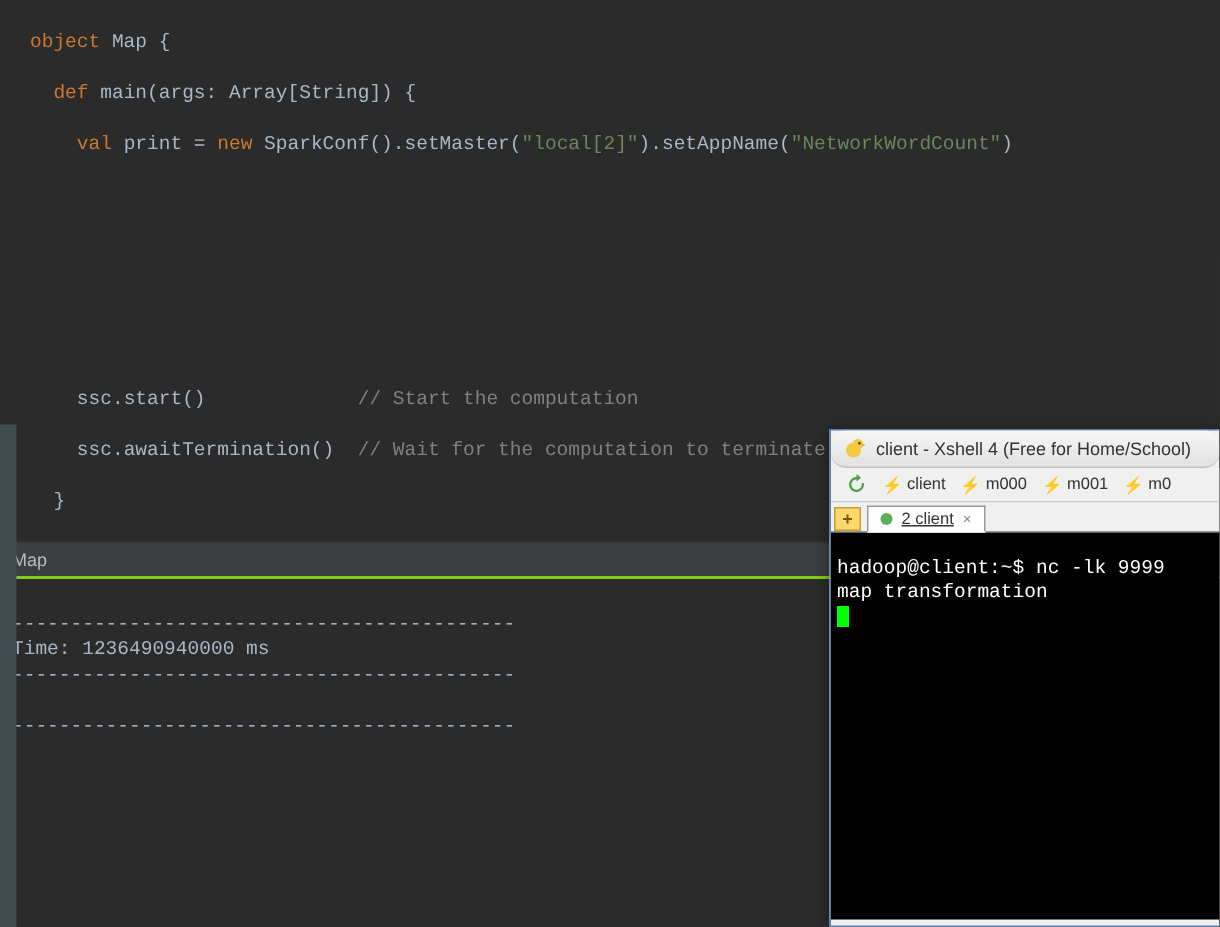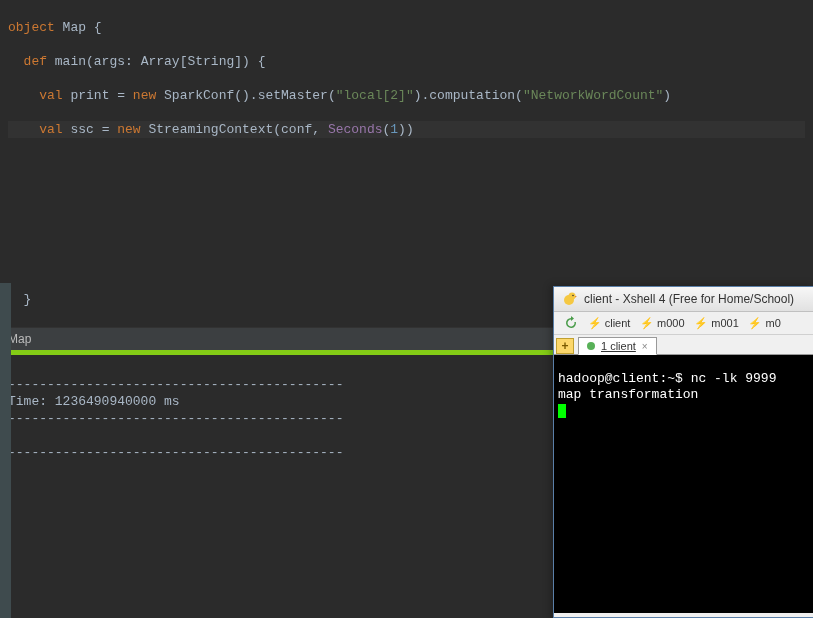--- a/index.html
+++ b/index.html
@@ -8,39 +8,39 @@
   background: #2b2b2b;
   color: #a9b7c6;
   font-size: 13px;
   width: 813px;
   height: 618px;
   overflow: hidden;
   position: relative;
 }
 .code-editor {
   background: #2b2b2b;
-  padding: 2px 8px;
+  padding: 2px 20px;
   line-height: 17px;
   white-space: pre;
 }
 .code-line { height: 17px; }
 .highlighted-line { background: #323232; }
 .kw-orange { color: #cc7832; }
 .kw-purple { color: #9876aa; }
 .kw-string { color: #6a8759; }
 .kw-num { color: #6897bb; }
 .kw-comment { color: #808080; }
 .breadcrumb {
   background: #3c3f41;
   color: #bbbbbb;
   padding: 4px 8px;
   font-size: 12px;
   font-family: 'Segoe UI', Arial, sans-serif;
   border-top: 1px solid #323232;
-  border-bottom: 5px solid #84cc16;
+  border-bottom: 2px solid #84cc16;
 }
 .console-output {
   background: #2b2b2b;
   color: #a9b7c6;
   padding: 4px 8px;
   line-height: 17px;
   white-space: pre;
 }
 .gutter-left {
   position: absolute;
@@ -64,20 +64,21 @@
 }
 .titlebar {
   display: flex;
   align-items: center;
   gap: 6px;
   padding: 4px 8px;
   background: linear-gradient(to bottom, #f7f7f7, #e1e1e1);
   border-bottom: 1px solid #c0c0c0;
   font-size: 12px;
   color: #333;
+  border-radius: 10px;
 }
 .duck-icon {
   width: 16px; height: 16px;
   display: inline-flex;
   align-items: center;
   justify-content: center;
 }
 .toolbar {
   display: flex;
   align-items: center;
@@ -143,26 +144,27 @@
 }
 .lightning { color: #d9a400; font-size: 11px; }
 .dot-g { width:8px; height:8px; border-radius:50%; background:#58b158; display:inline-block; }
 </style>
 </head>
 <body>
 
 <div class="code-editor">
 <div class="code-line"><span class="kw-orange">object</span><span> Map {</span></div>
 <div class="code-line">  <span class="kw-orange">def</span><span> main(args: Array[</span><span>String</span><span>]) {</span></div>
-<div class="code-line">    <span class="kw-orange">val</span><span> print = </span><span class="kw-orange">new</span><span> SparkConf().setMaster(</span><span class="kw-string">"local[2]"</span><span>).computation(</span><span class="kw-string">"NetworkWordCount"</span><span>)</span></div>
-<div class="code-line highlighted-line">    <span class="kw-orange">val</span><span> ssc = </span><span class="kw-orange">new</span><span> StreamingContext(conf, </span><span class="kw-purple">Seconds</span><span>(</span><span class="kw-num">1</span><span>))</span></div>
-<div class="code-line"></div>
-<div class="code-line"></div>
-<div class="code-line"></div>
-<div class="code-line"></div>
+<div class="code-line">    <span class="kw-orange">val</span><span> print = </span><span class="kw-orange">new</span><span> SparkConf().setMaster(</span><span class="kw-string">"local[2]"</span><span>).setAppName(</span><span class="kw-string">"NetworkWordCount"</span><span>)</span></div>
+<div class="code-line"></div>
+<div class="code-line"></div>
+<div class="code-line"></div>
+<div class="code-line"></div>
+<div class="code-line">    <span>ssc.start()             </span><span class="kw-comment">// Start the computation</span></div>
+<div class="code-line">    <span>ssc.awaitTermination()  </span><span class="kw-comment">// Wait for the computation to terminate</span></div>
 <div class="code-line">  <span>}</span></div>
 </div>
 
 <div class="breadcrumb"><span>Map</span></div>
 
 <div class="gutter-left"></div>
 
 <div class="console-output">
 <span>-------------------------------------------</span>
 <span>Time: 1236490940000 ms</span>
@@ -219,20 +221,20 @@
       </span>
     <span class="toolbar-btn">
         <span class="lightning">⚡</span>
         <span>m0</span>
       </span>
   </div>
   <div class="tabbar">
     <span class="add-tab">+</span>
     <span class="tab">
       <span class="dot-g"></span>
-      <span style="text-decoration:underline">1 client</span>
+      <span style="text-decoration:underline">2 client</span>
       <span class="tab-close">×</span>
     </span>
   </div>
   <div class="terminal-body"><span>hadoop@client:~$ </span><span>nc -lk 9999</span>
 <span>map transformation</span>
 <span class="cursor"></span></div>
 </div>
 
 </body></html>

